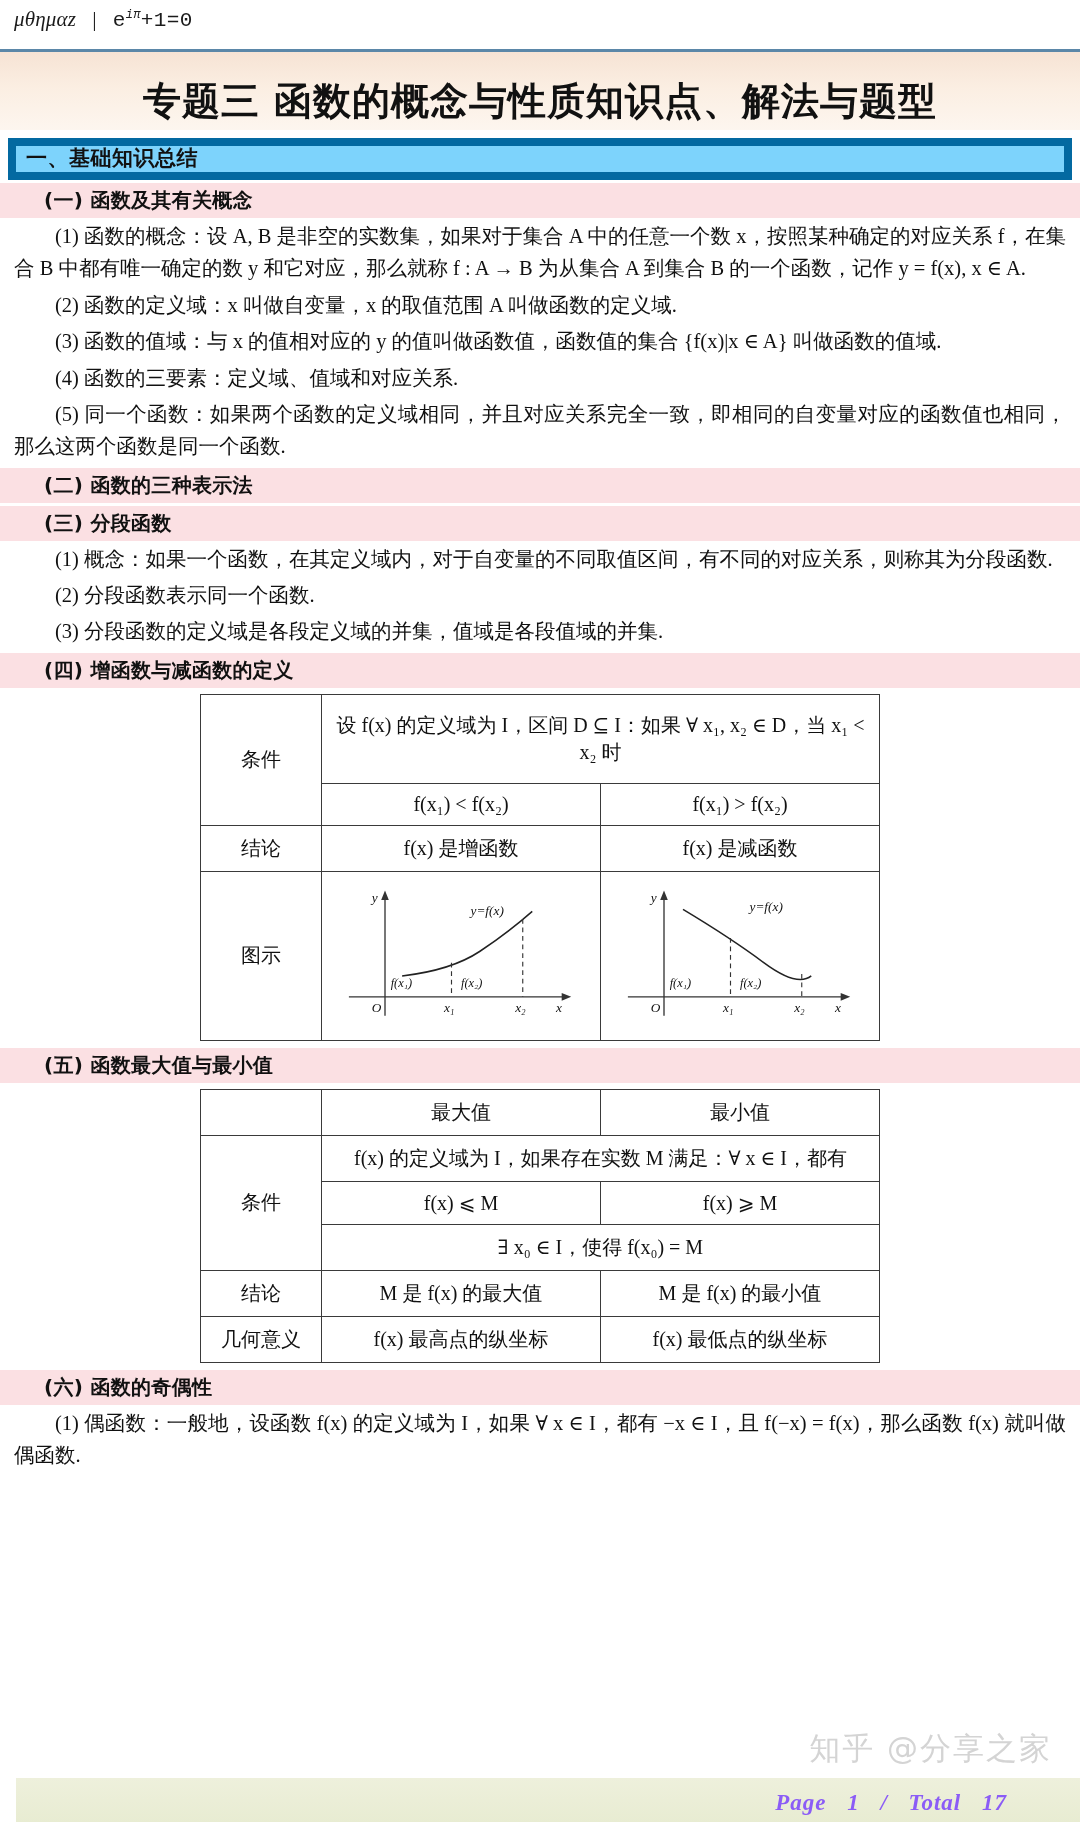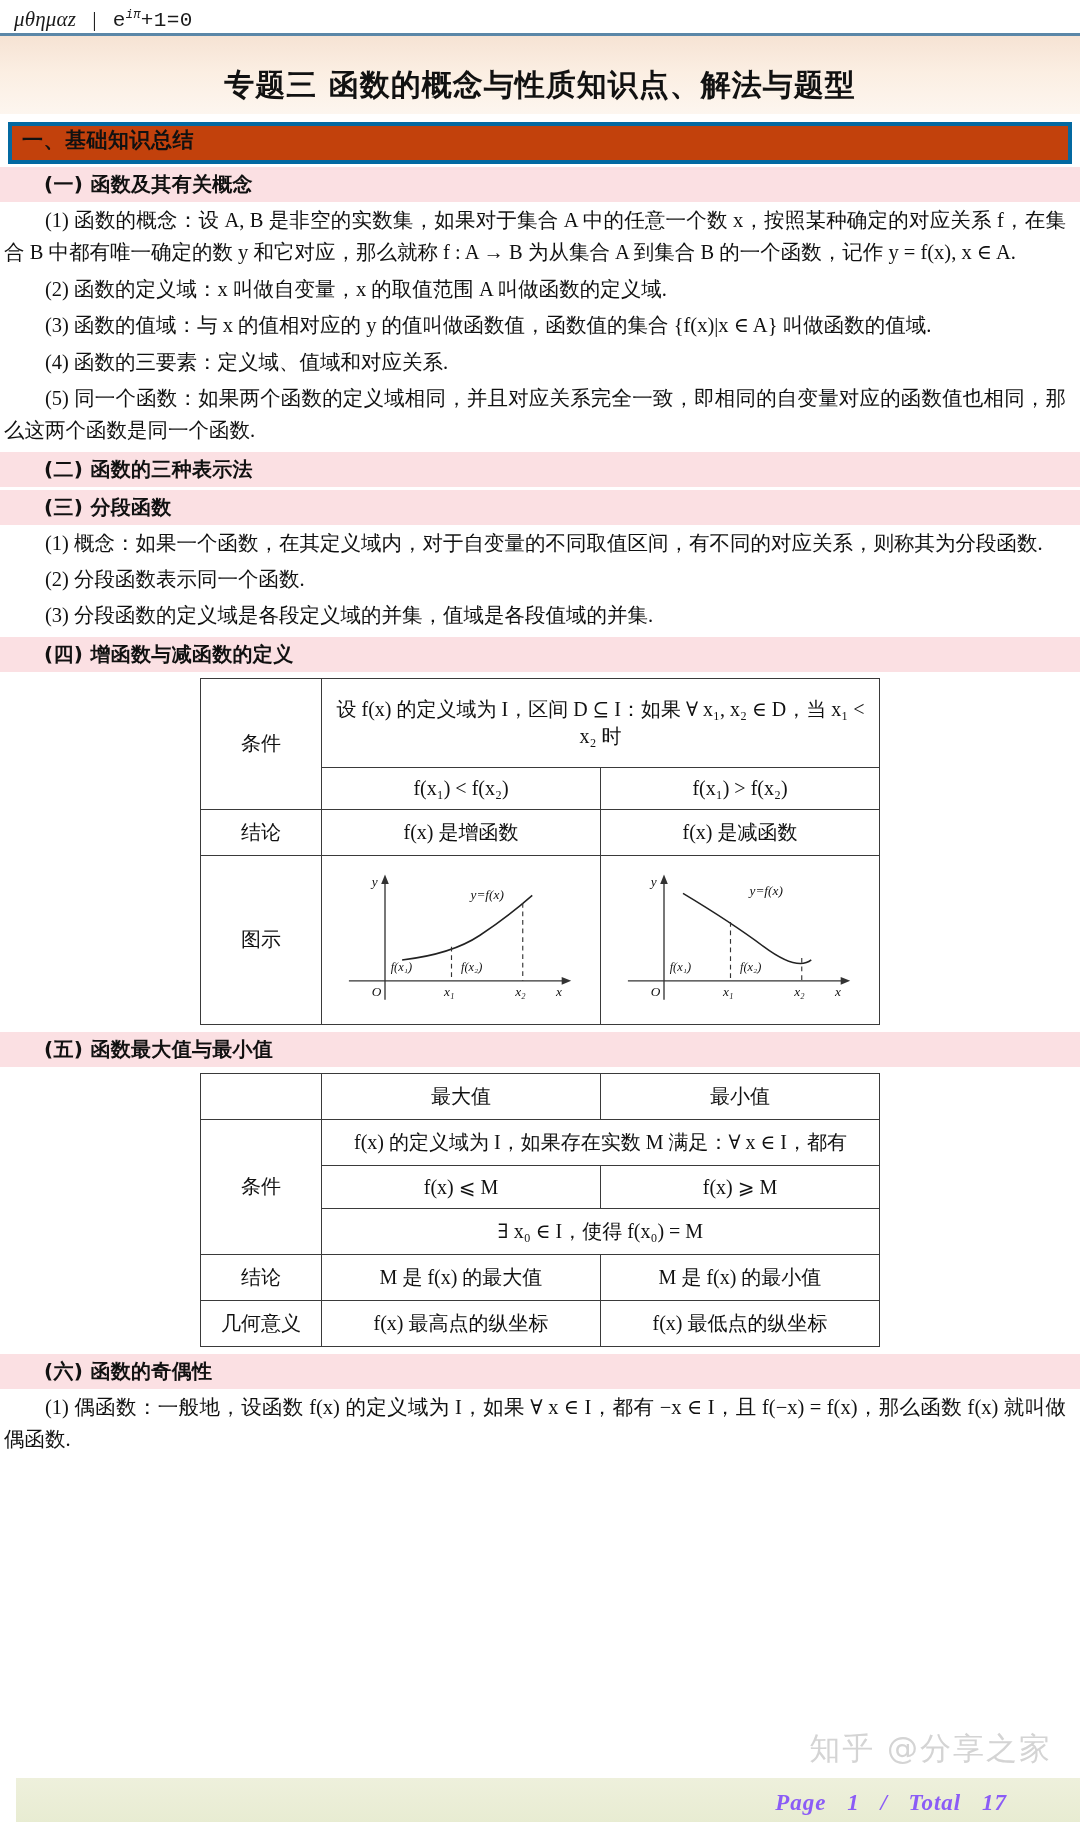--- a/index.html
+++ b/index.html
@@ -11,21 +11,21 @@
     height: 1822px;
     background: #ffffff;
     font-family: "Liberation Serif", "DejaVu Serif", serif;
     position: relative;
     overflow: hidden;
   }
 
   
   .page-header {
     position: relative;
-    height: 36px;
+    height: 52px;
     padding: 0 14px;
     box-sizing: border-box;
   }
   .header-row {
     display: flex;
     align-items: baseline;
     gap: 14px;
     padding-top: 6px;
     font-size: 21px;
     color: #1b1b1b;
@@ -71,38 +71,38 @@
     height: 78px;
     background: linear-gradient(180deg, #f6e3d4 0%, #fbeee2 45%, #fdf6ef 100%);
     display: flex;
     align-items: center;
     justify-content: center;
     position: relative;
   }
   .title-band .doc-title {
     font-family: "DejaVu Sans", "Liberation Sans", sans-serif;
     font-weight: bold;
-    font-size: 30px;
+    font-size: 38px;
     color: #111;
     letter-spacing: 1px;
     white-space: nowrap;
     margin-top: 20px;
   }
 
   
   .content {
     padding: 0;
   }
   .section-box {
     margin: 8px 8px 0 8px;
-    border: 4px solid #0369a1;
-    background: #c2410c;
+    border: 8px solid #0369a1;
+    background: #7dd3fc;
     height: 42px;
     display: flex;
-    align-items: flex-start;
+    align-items: flex-end;
     padding-left: 10px;
     box-sizing: border-box;
   }
   .section-box .section-title {
     font-family: "DejaVu Sans", "Liberation Sans", sans-serif;
     font-weight: bold;
     font-size: 21px;
     color: #111;
     letter-spacing: .5px;
   }
@@ -115,21 +115,21 @@
   .sub-head .sub-head-label {
     font-family: "DejaVu Sans", "Liberation Sans", sans-serif;
     font-weight: bold;
     font-size: 20px;
     color: #111;
     letter-spacing: .3px;
   }
 
   p.body-text {
     margin: 0;
-    padding: 2px 14px 2px 4px;
+    padding: 2px 14px 2px 14px;
     font-size: 20.5px;
     line-height: 1.58;
     color: #111;
     text-indent: 2em;
     font-family: "Liberation Serif", "DejaVu Serif", serif;
     text-align: justify;
   }
 
   
   .tbl-wrap {

